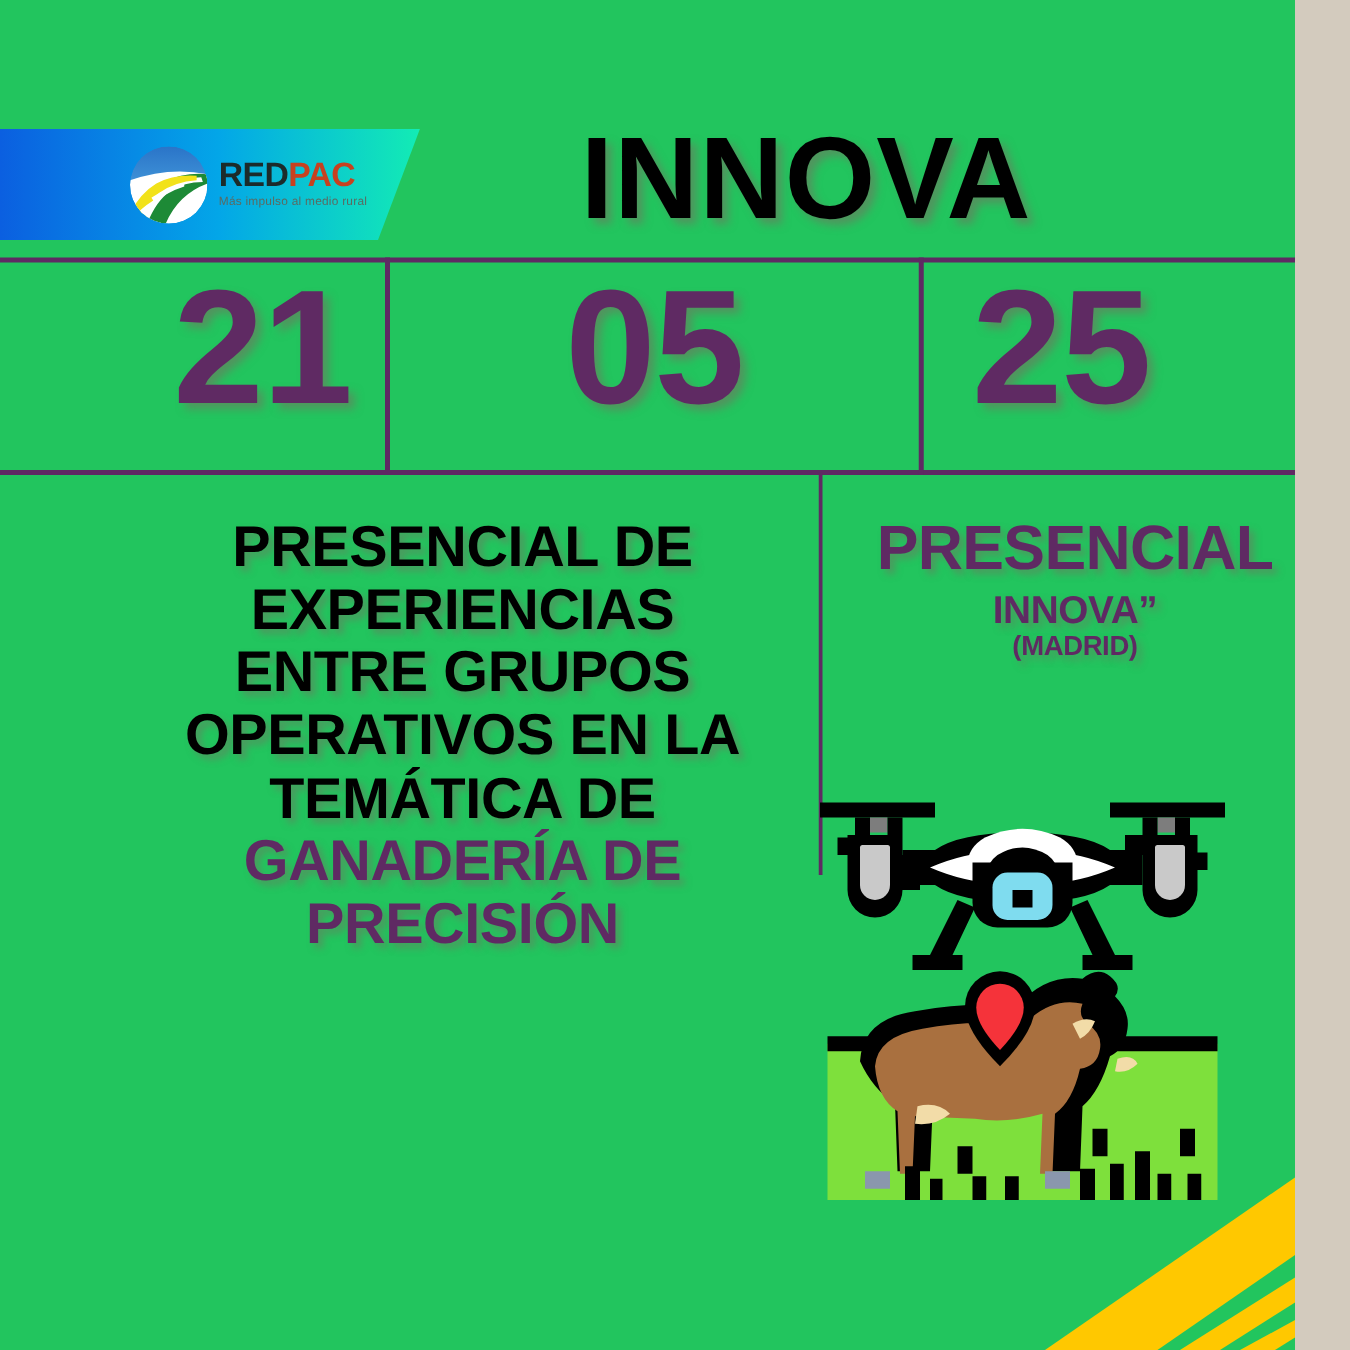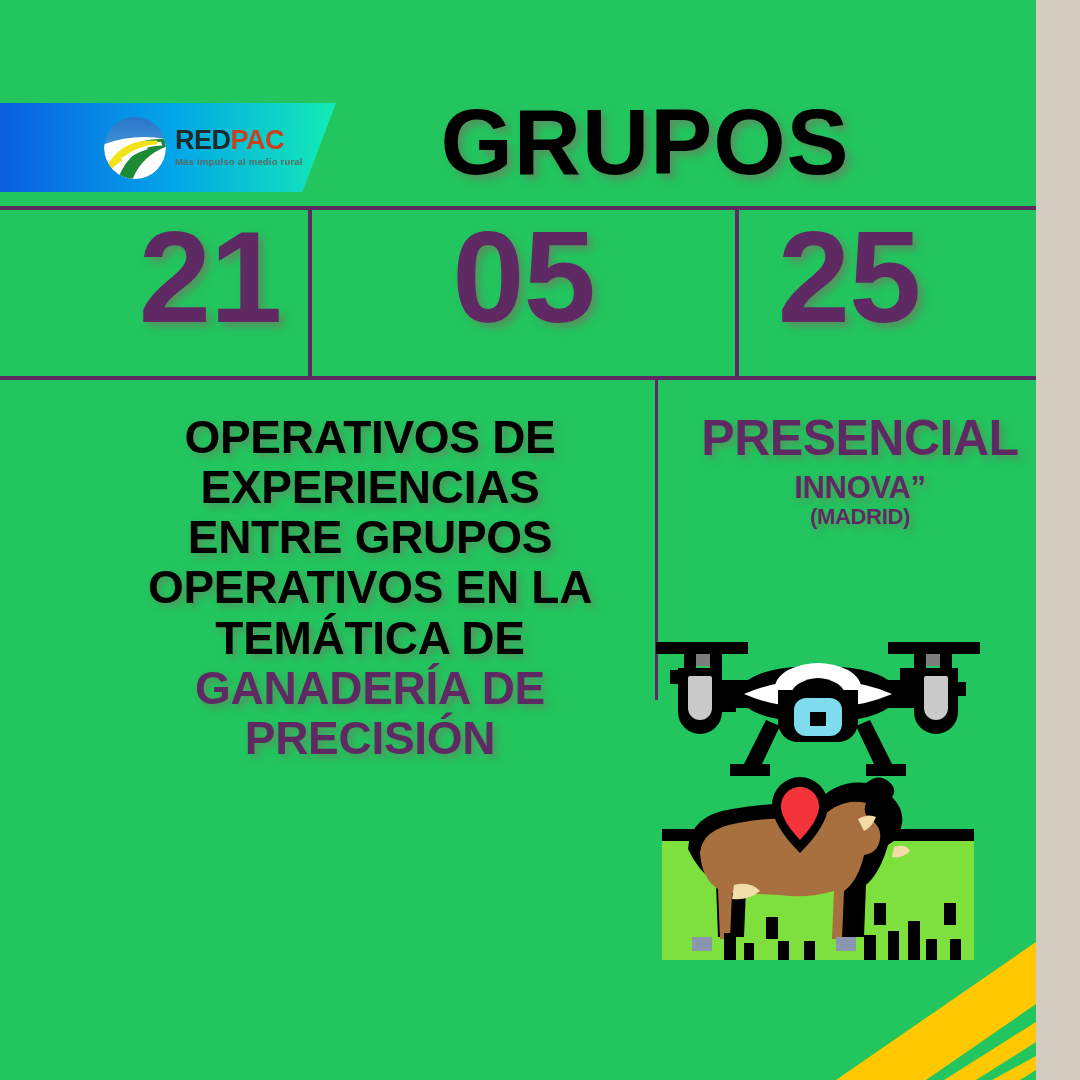--- a/index.html
+++ b/index.html
@@ -53,21 +53,21 @@
     font-size: 27px;
     font-weight: bold;
     letter-spacing: -0.5px;
     white-space: nowrap;
   }
   .brand-red { color: #1c2b2b; }
   .brand-pac { color: #c8411f; }
   .brand-tag {
     font-size: 9.5px;
     color: #5a6b63;
-    font-weight: bold;
+    font-weight: normal;
     letter-spacing: 0.2px;
     margin-top: 3px;
     white-space: nowrap;
   }
 
   
   .jornada {
     position: absolute;
     left: 380px;
     top: 96px;
@@ -220,36 +220,36 @@
           <path d="M0 96 Q14 80 30 70 L26 64 Q10 76 0 90 Z" fill="#f2e21a"></path>
         </g>
       </svg>
     </div>
     <div class="brand-words">
       <div class="brand-title"><span class="brand-red">RED</span><span class="brand-pac">PAC</span></div>
       <div class="brand-tag">Más impulso al medio rural</div>
     </div>
   </div>
 
-  <div class="jornada">GRUPOS</div>
+  <div class="jornada">INNOVA</div>
 
   <div class="rule rule-top"></div>
   <div class="rule rule-bottom"></div>
   <div class="rule vdiv-1"></div>
   <div class="rule vdiv-2"></div>
   <div class="rule vdiv-3"></div>
 
   <div class="date-row">
     <div class="date-cell date-day">21</div>
     <div class="date-cell date-month">05</div>
     <div class="date-cell date-year">25</div>
   </div>
 
   <div class="headline">
-    <div>OPERATIVOS DE</div>
+    <div>PRESENCIAL DE</div>
     <div>EXPERIENCIAS</div>
     <div>ENTRE GRUPOS</div>
     <div>OPERATIVOS EN LA</div>
     <div>TEMÁTICA DE</div>
     <span class="accent">GANADERÍA DE</span>
     <span class="accent">PRECISIÓN</span>
   </div>
 
   <div class="venue">
     <div class="venue-mode">PRESENCIAL</div>

